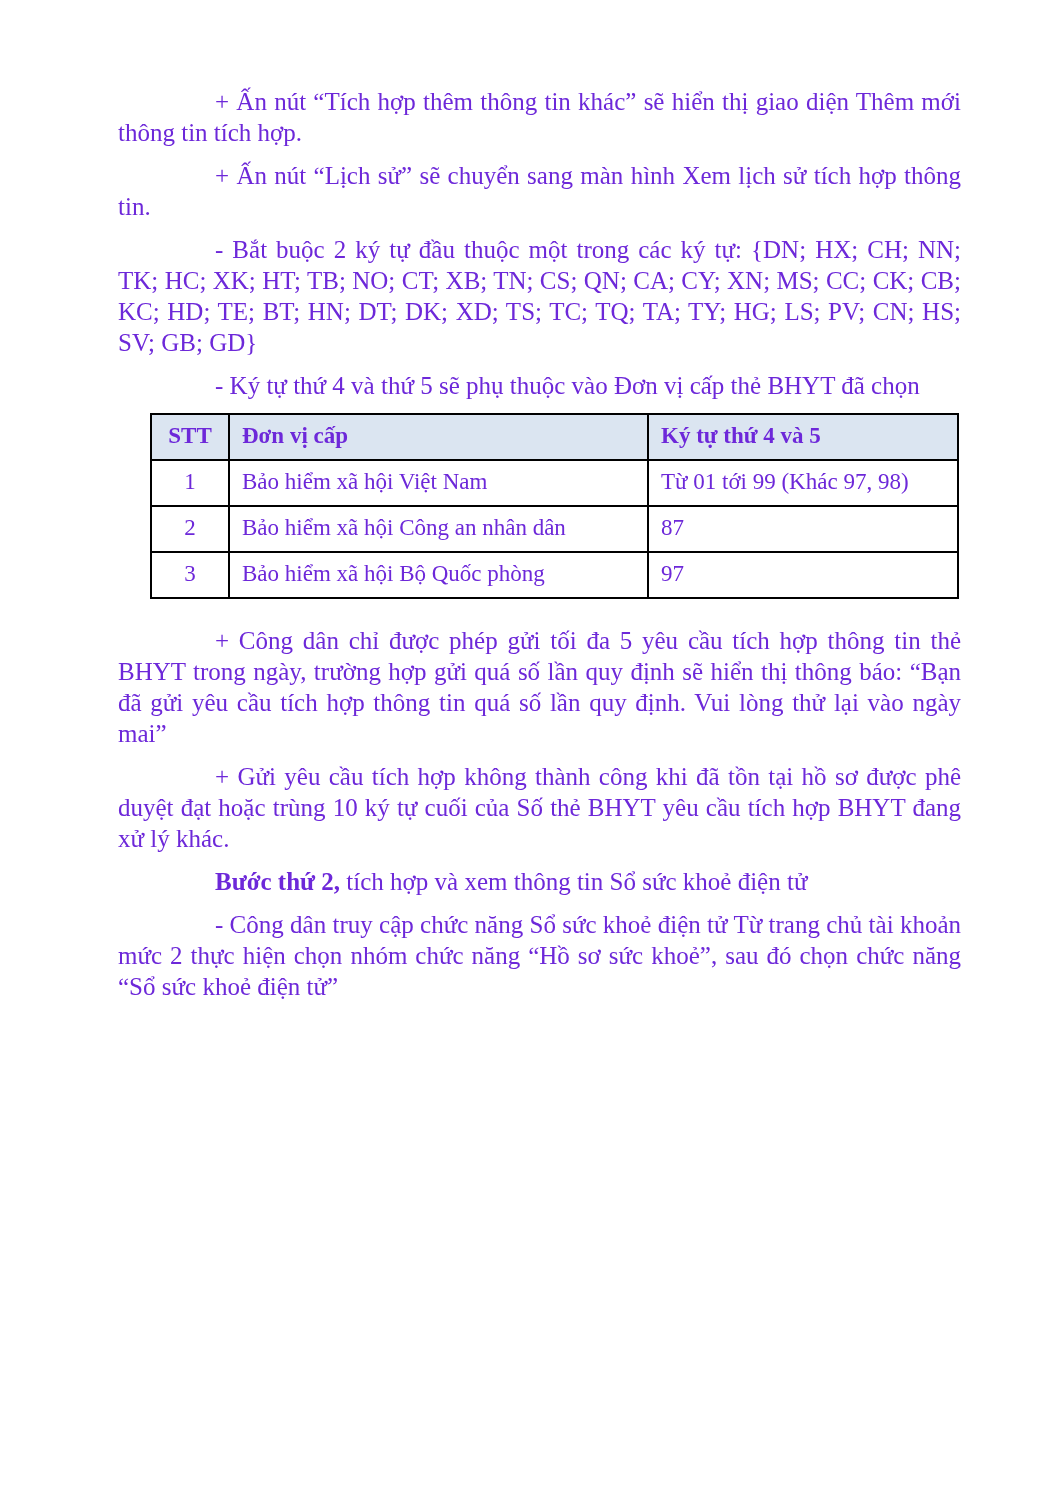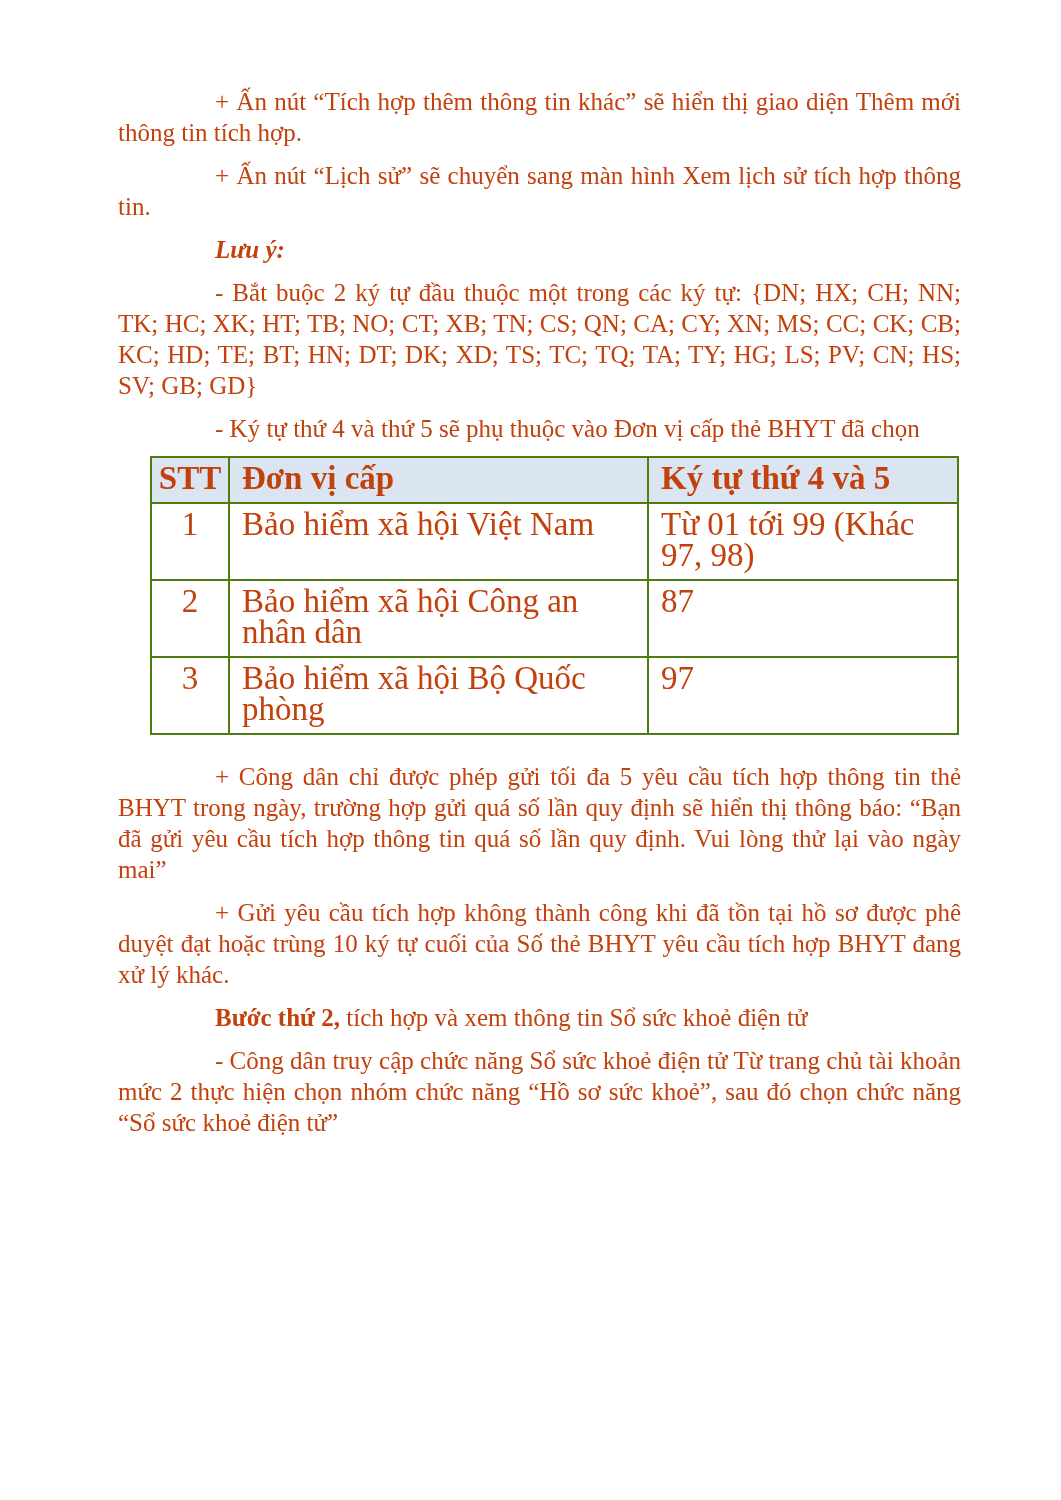--- a/index.html
+++ b/index.html
@@ -9,21 +9,21 @@
   }
   .page {
     position: relative;
     width: 1061px;
     height: 1500px;
     background: #ffffff;
     box-sizing: border-box;
     padding: 86px 100px 0 118px;
     overflow: hidden;
     font-family: "Liberation Serif", "DejaVu Serif", serif;
-    color: #c2410c;
+    color: #6d28d9;
   }
   .para {
     margin: 0 0 12px 0;
     font-size: 25px;
     line-height: 31px;
     text-align: justify;
     text-indent: 97px;
   }
   .note-heading {
     font-weight: bold;
@@ -37,22 +37,22 @@
     table-layout: fixed;
     width: 807px;
     margin: 2px 0 26px 32px;
     border: 2px solid #000000;
   }
   table.issuer-table col.c1 { width: 78px; }
   table.issuer-table col.c2 { width: 419px; }
   table.issuer-table col.c3 { width: 310px; }
   table.issuer-table th,
   table.issuer-table td {
-    border: 2px solid #4d7c0f;
-    font-size: 33px;
+    border: 2px solid #000000;
+    font-size: 23px;
     line-height: 31px;
     vertical-align: top;
     text-align: left;
     padding: 5px 8px 8px 12px;
     overflow: hidden;
   }
   table.issuer-table th {
     background: #dbe5f1;
     font-weight: bold;
   }
@@ -64,21 +64,20 @@
 </style>
 </head>
 <body>
 
 <div class="page">
 
   <p class="para">+ Ấn nút “Tích hợp thêm thông tin khác” sẽ hiển thị giao diện Thêm mới thông tin tích hợp.</p>
 
   <p class="para">+ Ấn nút “Lịch sử” sẽ chuyển sang màn hình Xem lịch sử tích hợp thông tin.</p>
 
-  <p class="para note-heading">Lưu ý:</p>
 
 
   <p class="para">- Bắt buộc 2 ký tự đầu thuộc một trong các ký tự: {DN; HX; CH; NN; TK; HC; XK; HT; TB; NO; CT; XB; TN; CS; QN; CA; CY; XN; MS; CC; CK; CB; KC; HD; TE; BT; HN; DT; DK; XD; TS; TC; TQ; TA; TY; HG; LS; PV; CN; HS; SV; GB; GD}</p>
 
 
   <p class="para">- Ký tự thứ 4 và thứ 5 sẽ phụ thuộc vào Đơn vị cấp thẻ BHYT đã chọn</p>
 
   <table class="issuer-table">
     <colgroup>
         <col class="c1">

